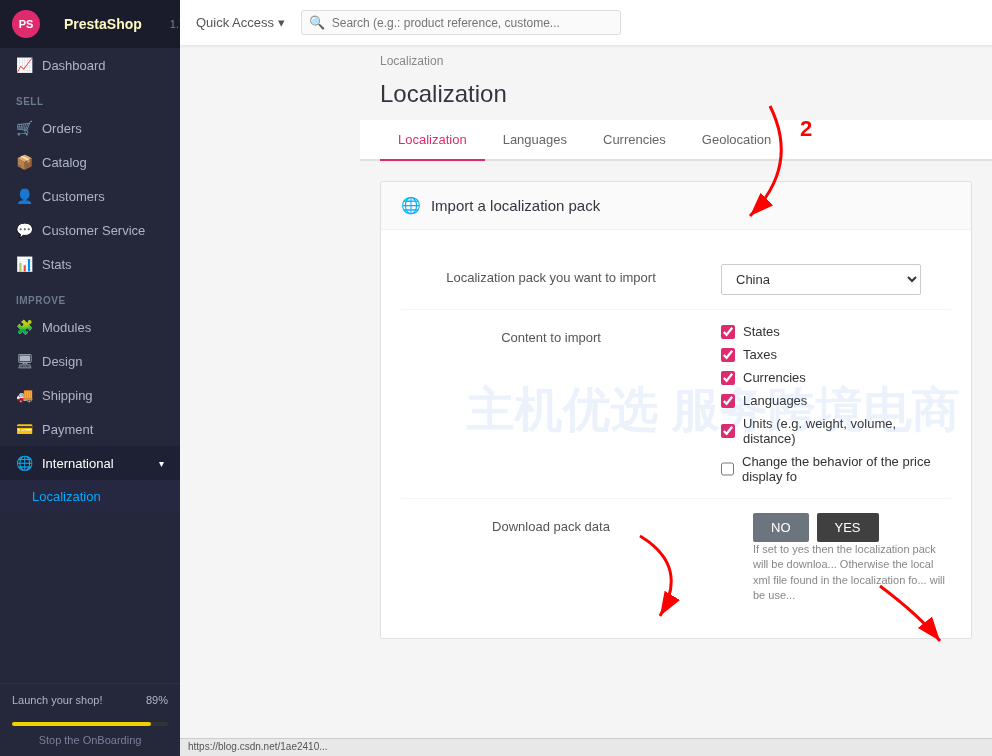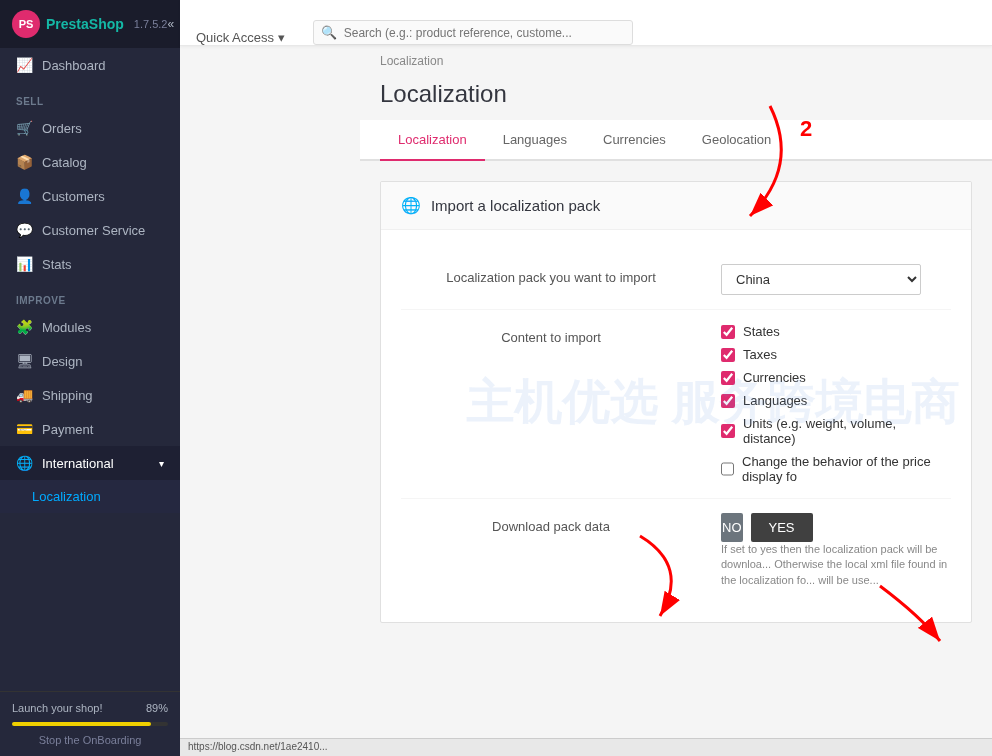--- a/index.html
+++ b/index.html
@@ -20,37 +20,37 @@
     #sidebar-header {
       background: #1a1c2b;
       padding: 10px 12px;
       display: flex;
       align-items: center;
       justify-content: space-between;
     }
     .logo-area {
       display: flex;
       align-items: center;
-      gap: 6px;
+      gap: 24px;
       justify-content: flex-end;
     }
     .logo-icon {
       width: 28px;
       height: 28px;
       background: #df2b6e;
       border-radius: 50%;
       display: flex;
       align-items: center;
       justify-content: center;
       color: white;
       font-weight: bold;
       font-size: 11px;
     }
     .logo-text {
-      color: #14b8a6;
+      color: #fef9c3;
       font-size: 14px;
       font-weight: bold;
     }
     .version-text {
       color: #7a7f9a;
       font-size: 11px;
       margin-left: 4px;
     }
     .collapse-btn {
       color: #adb5c2;
@@ -102,21 +102,21 @@
     .sidebar-footer {
       padding: 10px 12px;
       border-top: 1px solid #333;
     }
     .launch-shop-row {
       display: flex;
       align-items: center;
       justify-content: space-between;
       color: #adb5c2;
       font-size: 11px;
-      margin-bottom: 8px;
+      margin-bottom: 16px;
     }
     .progress-bar-bg {
       background: #333;
       border-radius: 3px;
       height: 4px;
       width: 100%;
       margin-bottom: 8px;
     }
     .progress-bar-fill {
       background: #f0d000;
@@ -146,23 +146,23 @@
     
     #topbar {
       position: fixed;
       left: 180px;
       top: 0;
       right: 0;
       height: 46px;
       background: #fff;
       border-bottom: 1px solid #e8e8e8;
       display: flex;
-      align-items: flex-end;
+      align-items: center;
       padding: 0 16px;
-      gap: 28px;
+      gap: 16px;
       z-index: 100;
       box-shadow: 0 1px 3px rgba(0,0,0,0.05);
     }
     .quick-access-btn {
       background: none;
       border: none;
       color: #555;
       font-size: 13px;
       cursor: pointer;
       display: flex;
@@ -260,21 +260,21 @@
     }
     .card-body {
       padding: 20px;
     }
     .form-row {
       display: flex;
       align-items: flex-start;
       padding: 14px 0;
       border-bottom: 1px solid #f5f5f5;
     }
-    .form-row:last-child { border-bottom: none; }
+    .form-row:last-child { border-bottom: none; gap: 32px; }
     .form-label {
       width: 320px;
       min-width: 320px;
       text-align: center;
       padding-right: 20px;
       padding-top: 6px;
       color: #555;
       font-size: 13px;
     }
     .form-control {
@@ -305,21 +305,21 @@
       accent-color: #df2b6e;
       width: 14px;
       height: 14px;
     }
     .toggle-row {
       display: flex;
       align-items: center;
       gap: 8px;
     }
     .btn-no {
-      padding: 7px 1px;
+      padding: 7px 18px;
       background: #6c757d;
       color: #fff;
       border: none;
       border-radius: 2px;
       cursor: pointer;
       font-size: 13px;
     }
     .btn-yes {
       padding: 7px 18px;
       background: #404040;

